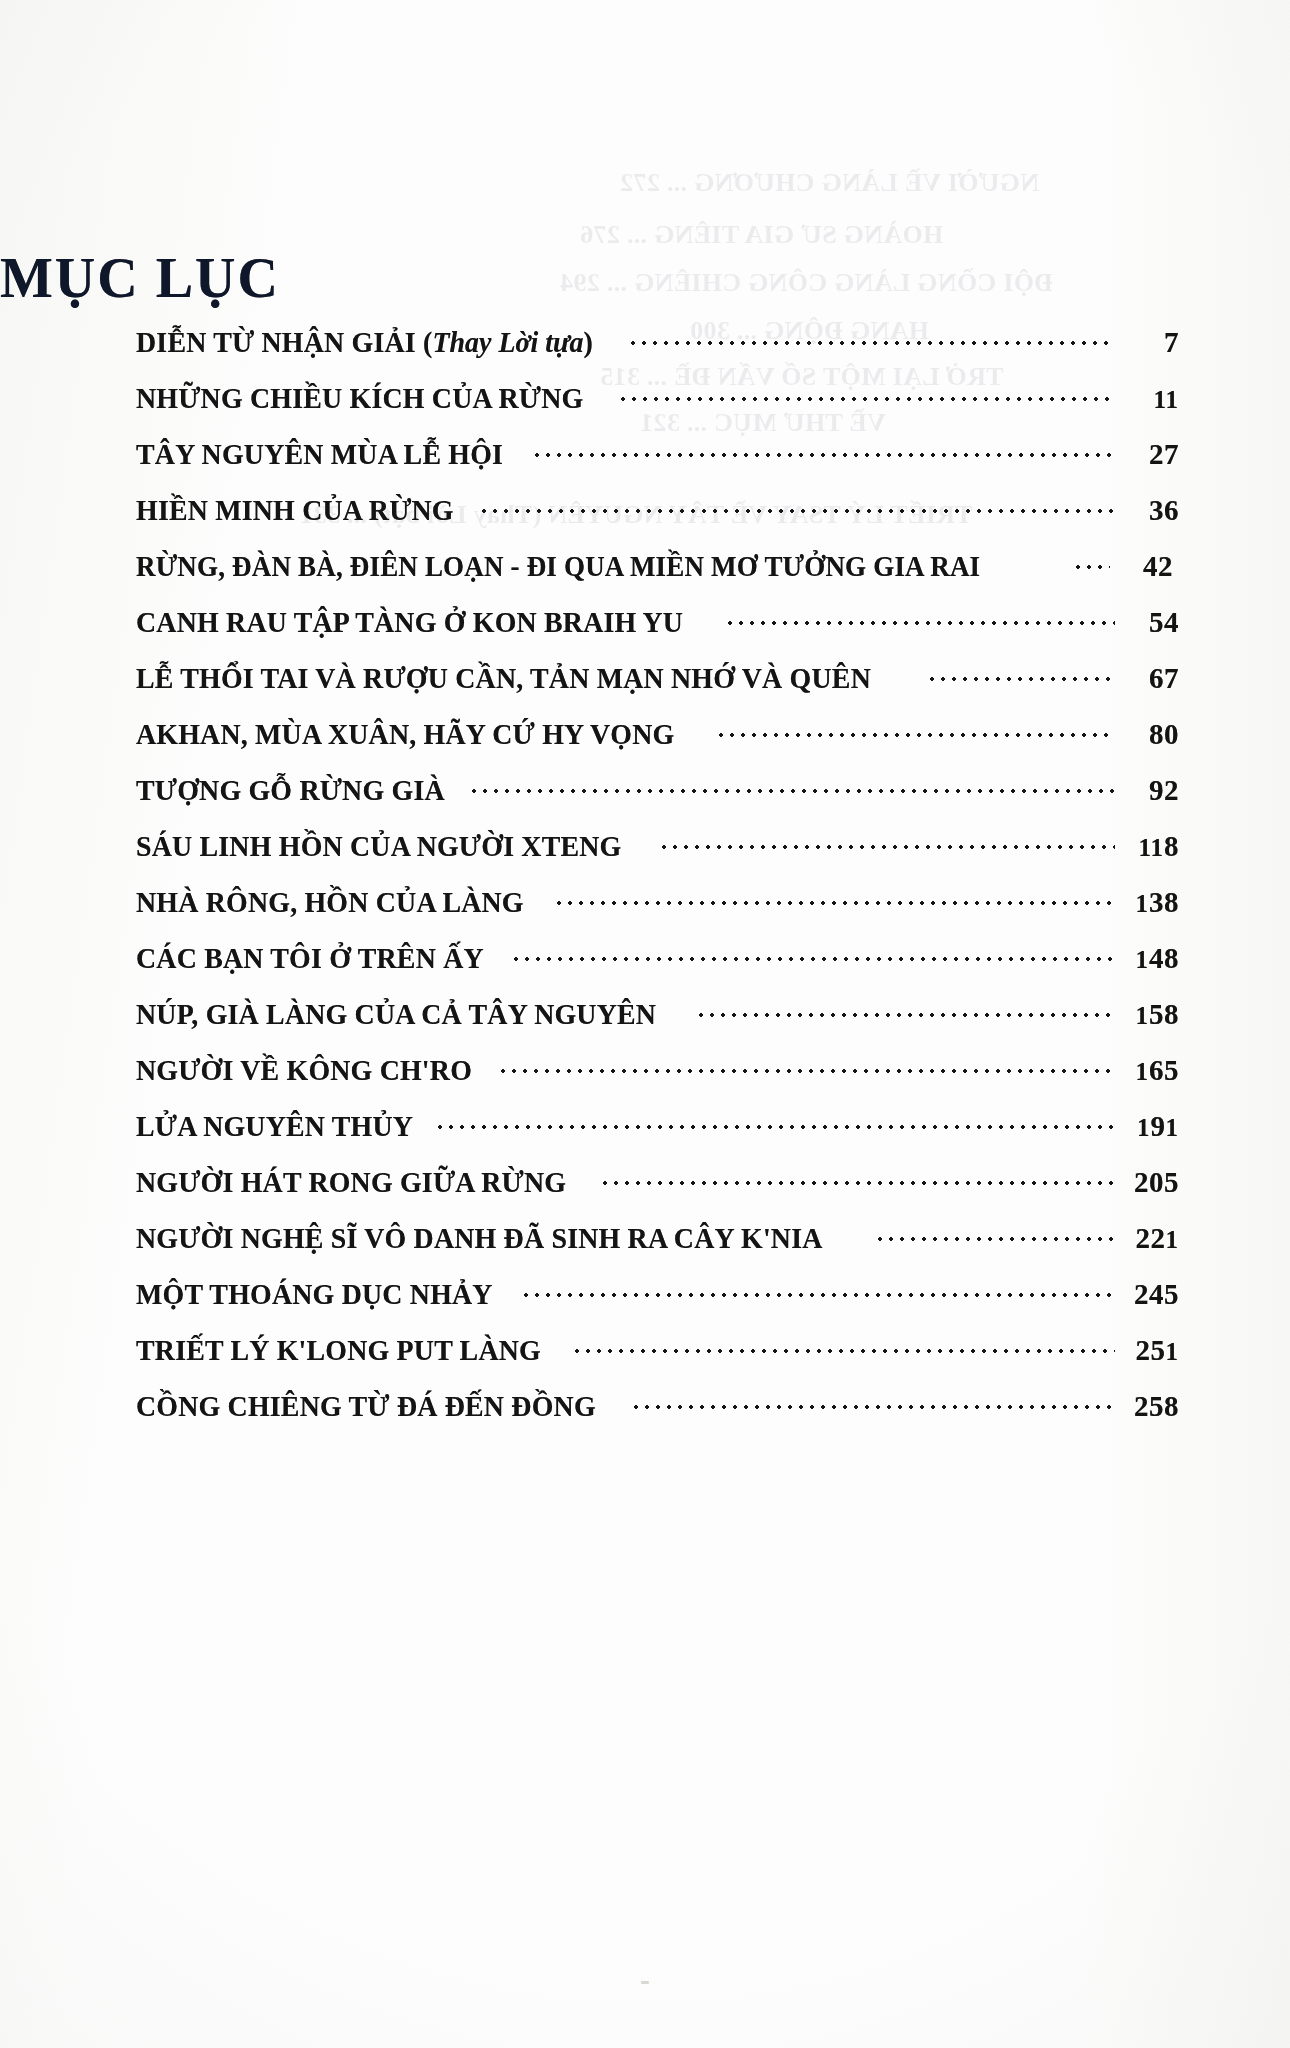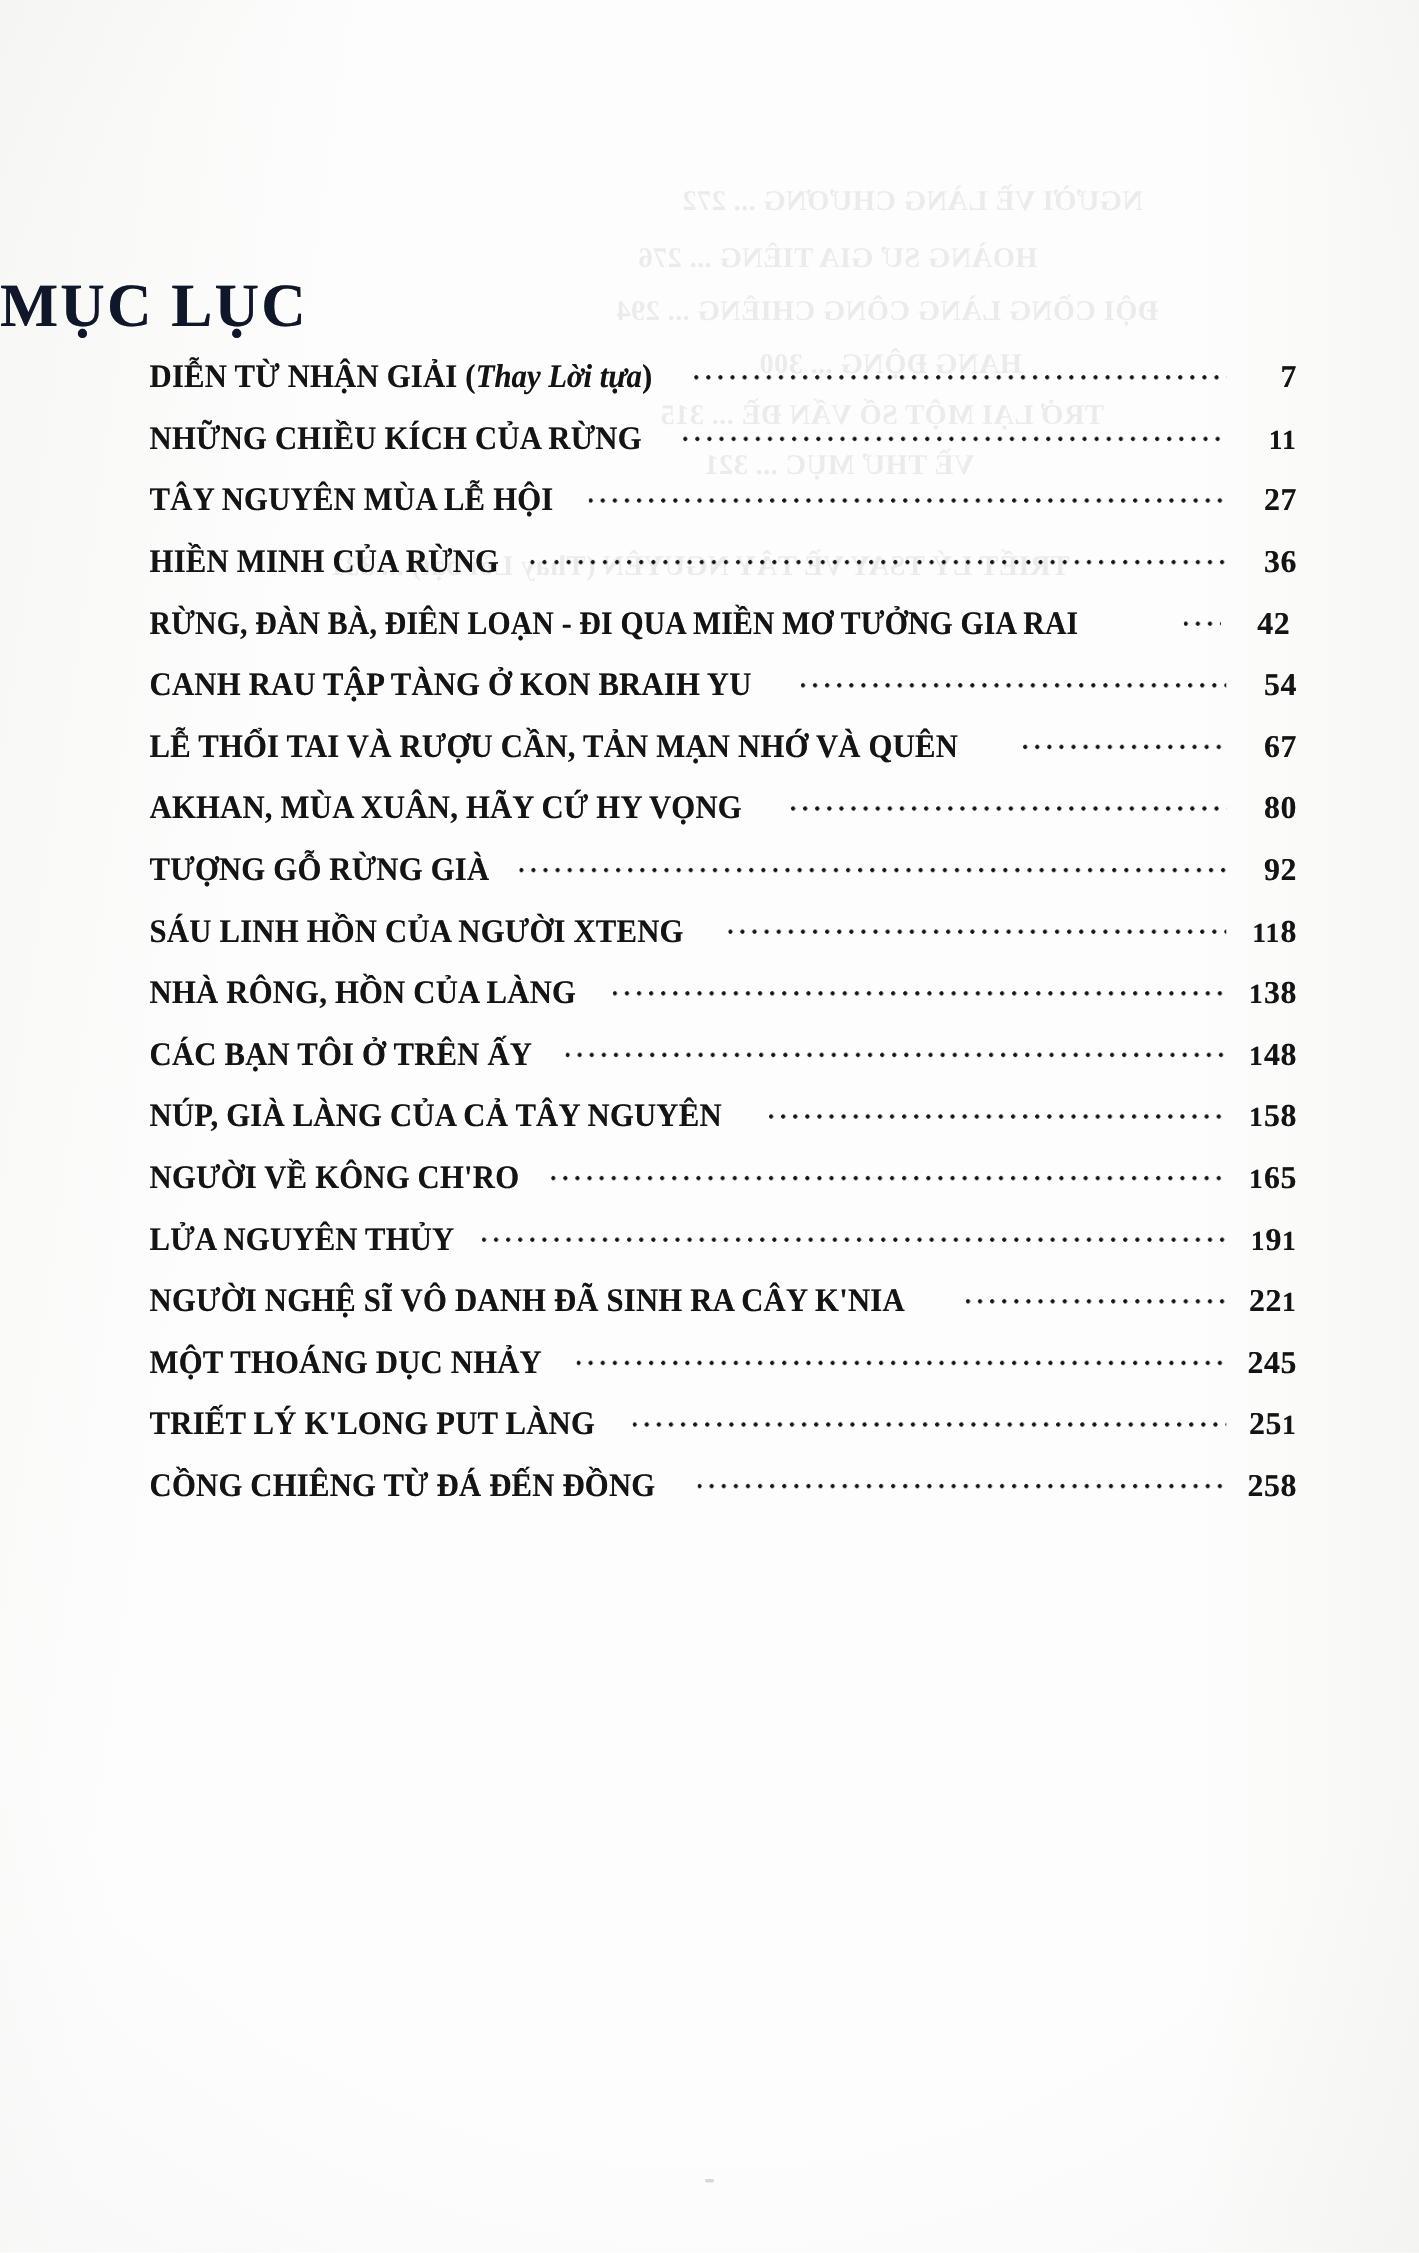--- a/index.html
+++ b/index.html
@@ -256,20 +256,24 @@
           <span class="entry-page"><span class="one">1</span>58</span>
         </li><li class="toc-entry">
           <span class="entry-title">NGƯỜI VỀ KÔNG CH'RO</span>
           <span class="leader"></span>
           <span class="entry-page"><span class="one">1</span>65</span>
         </li><li class="toc-entry">
           <span class="entry-title">LỬA NGUYÊN THỦY</span>
           <span class="leader"></span>
           <span class="entry-page"><span class="one">1</span>9<span class="one">1</span></span>
         </li><li class="toc-entry">
+          <span class="entry-title">NGƯỜI HÁT RONG GIỮA RỪNG</span>
+          <span class="leader"></span>
+          <span class="entry-page">205</span>
+        </li><li class="toc-entry">
           <span class="entry-title">NGƯỜI NGHỆ SĨ VÔ DANH ĐÃ SINH RA CÂY K'NIA</span>
           <span class="leader"></span>
           <span class="entry-page">22<span class="one">1</span></span>
         </li><li class="toc-entry">
           <span class="entry-title">MỘT THOÁNG DỤC NHẢY</span>
           <span class="leader"></span>
           <span class="entry-page">245</span>
         </li><li class="toc-entry">
           <span class="entry-title">TRIẾT LÝ K'LONG PUT LÀNG</span>
           <span class="leader"></span>

